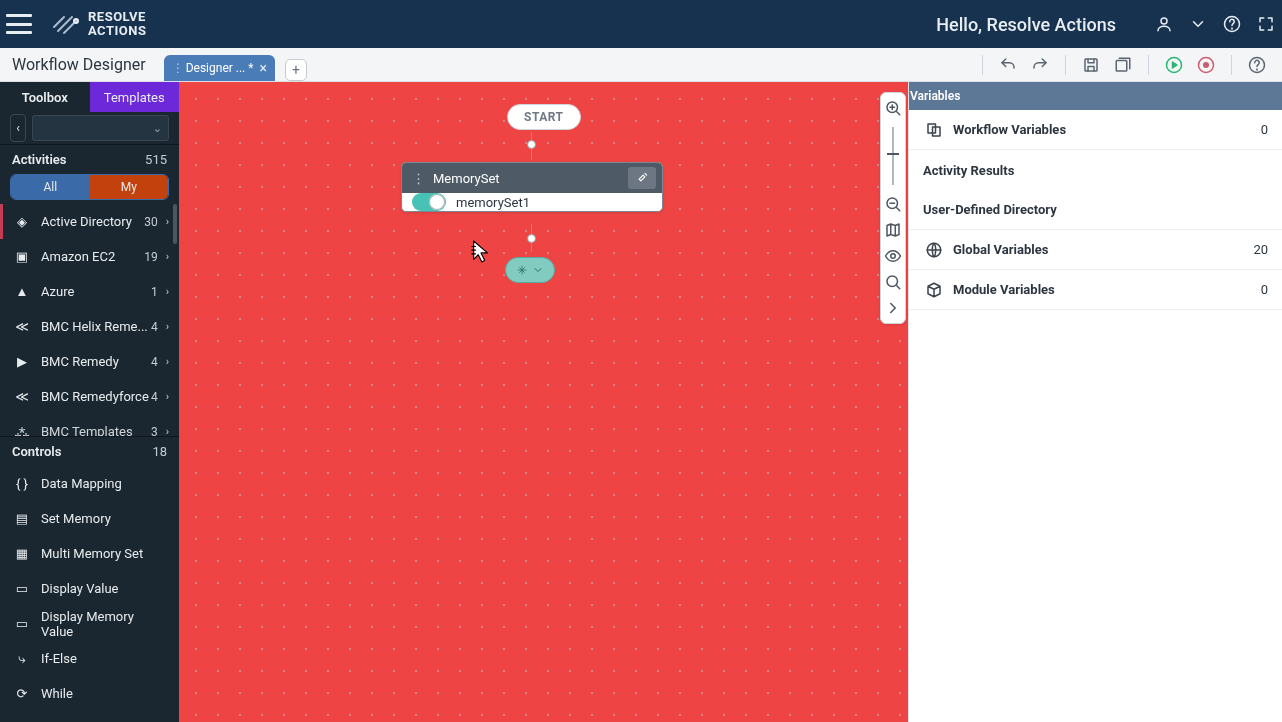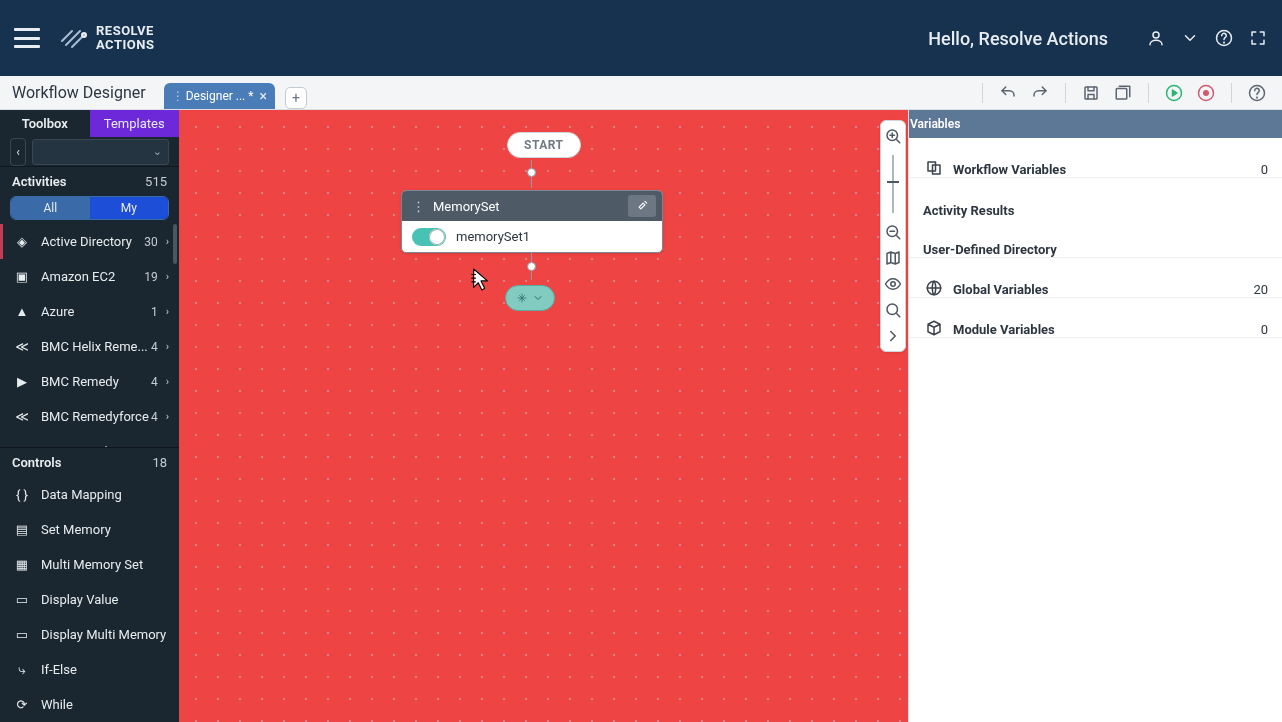--- a/index.html
+++ b/index.html
@@ -1,19 +1,19 @@
 <!DOCTYPE html>
 <html><head>
 <meta charset="utf-8">
 <style>
 * { margin:0; padding:0; box-sizing:border-box; font-family:-apple-system,BlinkMacSystemFont,"Segoe UI",Roboto,sans-serif; }
 body { width:1282px; height:722px; overflow:hidden; background:#fff; display:flex; flex-direction:column; }
 
 
-.topbar { height:76px; background:#17324f; display:flex; align-items:center; padding:0 14px; color:#e8edf2; }
+.topbar { height:48px; background:#17324f; display:flex; align-items:center; padding:0 6px; color:#e8edf2; }
 .hamburger { width:26px; height:20px; display:flex; flex-direction:column; justify-content:space-between; margin-right:18px; cursor:pointer;}
 .hamburger span { height:3px; background:#e8edf2; border-radius:1px; }
 .logo { display:flex; align-items:center; gap:8px; font-weight:700; letter-spacing:0.5px; font-size:13px; line-height:1.05;}
 .logo-mark { width:30px; height:30px; position:relative; }
 .topbar-spacer { flex:1; }
 .greeting { font-size:18px; font-weight:500; margin-right:24px; }
 .top-ico { width:20px; height:20px; margin-left:14px; display:flex; align-items:center; justify-content:center; cursor:pointer; color:#e8edf2;}
 .top-ico svg { width:18px; height:18px; }
 
 
@@ -40,21 +40,21 @@
 .side-tab { flex:1; display:flex; align-items:center; justify-content:center; font-size:13px; background:#6d28d9; cursor:pointer;}
 .side-tab.active { background:#1b2730; font-weight:600;}
 .side-collapse { height:32px; display:flex; align-items:center; padding:0 10px; }
 .side-collapse .chev { width:16px; height:28px; display:flex; align-items:center; justify-content:center; border:1px solid #3a4753; border-radius:4px; margin-right:6px; font-size:12px; cursor:pointer;}
 .side-collapse .sel { flex:1; height:26px; background:#253441; border:1px solid #3a4753; border-radius:3px; display:flex; align-items:center; justify-content:flex-end; padding:0 6px; color:#97a3ae; font-size:11px;}
 .group-head { height:30px; display:flex; align-items:center; padding:13px 12px; font-size:13px; font-weight:600; background:#1b2730; border-top:1px solid #0f161d;}
 .group-head .cnt { margin-left:auto; font-weight:400; color:#c4ccd4;}
 .act-filter { display:flex; height:26px; margin:0 10px 4px; border-radius:6px; overflow:hidden; border:1px solid #3a6aa8;}
 .act-filter div { flex:1; display:flex; align-items:center; justify-content:center; font-size:12px; cursor:pointer;}
 .act-filter .on { background:#3a6aa8; }
-.act-filter .off { background:#1d4ed8; }
+.act-filter .off { background:#c2410c; }
 .list { flex:0 0 auto; overflow:hidden;}
 .row { height:35px; display:flex; align-items:center; padding:0 10px 0 8px; font-size:13px; cursor:pointer; border-left:3px solid transparent;}
 .row.hl { border-left-color:#c23c52;}
 .row .ric { width:22px; display:flex; justify-content:center; margin-right:8px;}
 .row .cnt { margin-left:auto; color:#c4ccd4; font-size:12px;}
 .row .chev { margin-left:8px; color:#c4ccd4; font-size:11px;}
 .row.faded { color:#cfd6db; }
 .activities-wrap { max-height:232px; overflow:hidden; position:relative;}
 .activities-wrap::after { content:""; position:absolute; right:2px; top:0; width:4px; height:40px; background:#4a5661; border-radius:2px;}
 
@@ -66,41 +66,41 @@
   background-size:22px 22px; background-position:6px 6px;
   opacity:.5;
 }
 .start-pill { position:absolute; left:328px; top:22px; padding:5px 16px; border:1px solid #cfd5dc; border-radius:14px; background:#fff; font-weight:700; font-size:12px; color:#6f7a86; letter-spacing:.5px;}
 .connector1 { position:absolute; left:352px; top:50px; width:1px; height:28px; background:#8f98a3;}
 .port1 { position:absolute; left:348px; top:58px; width:9px; height:9px; border:1px solid #8f98a3; border-radius:50%; background:#fff;}
 .node { position:absolute; left:222px; top:80px; width:262px; border:1px solid #7c8793; border-radius:5px; overflow:hidden; box-shadow:0 1px 3px rgba(0,0,0,.12); background:#fff;}
 .node-head { background:#4e5a66; color:#fff; height:30px; display:flex; align-items:center; padding:0 6px 0 10px; font-size:13px;}
 .node-head .grip { margin-right:8px; opacity:.7;}
 .node-head .tool { margin-left:auto; width:28px; height:22px; background:#6c7783; border-radius:3px; display:flex; align-items:center; justify-content:center;}
-.node-body { height:31px; display:flex; align-items:center; padding:0 10px; font-size:13px; color:#2d3640;}
+.node-body { height:18px; display:flex; align-items:center; padding:0 10px; font-size:13px; color:#2d3640;}
 .toggle { width:34px; height:18px; background:#48c2b4; border-radius:9px; position:relative; margin-right:10px;}
 .toggle::after { content:""; position:absolute; right:1px; top:1px; width:16px; height:16px; background:#fff; border-radius:50%; box-shadow:0 0 0 1px #9fb3b0 inset;}
 .connector2 { position:absolute; left:352px; top:142px; width:1px; height:28px; background:#8f98a3;}
 .port2 { position:absolute; left:348px; top:152px; width:9px; height:9px; border:1px solid #8f98a3; border-radius:50%; background:#fff;}
 .end-pill { position:absolute; left:326px; top:175px; width:50px; height:26px; border-radius:13px; background:#82cbc1; border:1px solid #5aa99f; display:flex; align-items:center; justify-content:center; gap:4px;}
 .end-pill svg { width:12px; height:12px; }
 .cursor { position:absolute; left:291px; top:157px; width:22px; height:26px; }
 
 
 .ctools { position:absolute; right:2px; top:10px; width:26px; background:#fff; border:1px solid #cfd5dc; border-radius:6px; padding:6px 0; display:flex; flex-direction:column; align-items:center; gap:8px; box-shadow:0 1px 3px rgba(0,0,0,.1);}
 .ctools .ci { width:18px; height:18px; display:flex; align-items:center; justify-content:center; color:#4d5662; cursor:pointer;}
 .zoom-track { width:2px; height:58px; background:#aeb6bf; position:relative; margin:2px 0;}
 .zoom-thumb { position:absolute; left:-5px; top:26px; width:12px; height:2px; background:#4d5662;}
 .ctools-collapse { height:26px; display:flex; align-items:center; justify-content:center; color:#4d5662;}
 
 
 .varpanel { width:374px; border-left:1px solid #dcdfe4; display:flex; flex-direction:column; background:#fff;}
 .var-head { height:28px; background:#5d7797; color:#fff; font-size:12px; font-weight:600; display:flex; align-items:center; padding:0 1px;}
 .var-row { min-height:40px; display:flex; align-items:center; padding:0 14px; font-size:13px; color:#2d3640; border-bottom:1px solid #edf0f3;}
-.var-row.bold { font-weight:700;align-items:flex-end; }
+.var-row.bold { font-weight:700; }
 .var-row .vi { width:22px; margin-right:8px; color:#3b434d; display:flex; justify-content:center;}
 .var-row .cnt { margin-left:auto; font-weight:400; color:#2d3640;}
 .var-row.plain { border-bottom:none; }
 
 svg { fill:none; stroke:currentColor; stroke-width:2; stroke-linecap:round; stroke-linejoin:round;}
 </style>
 </head>
 <body>
 
 <div class="topbar">
@@ -292,21 +292,21 @@
       <div class="row">
           <span class="ric">▦</span>
           <span>Multi Memory Set</span>
         </div>
       <div class="row">
           <span class="ric">▭</span>
           <span>Display Value</span>
         </div>
       <div class="row">
           <span class="ric">▭</span>
-          <span>Display Multi Memory</span>
+          <span>Display Memory Value</span>
         </div>
       <div class="row">
           <span class="ric">⤷</span>
           <span>If-Else</span>
         </div>
       <div class="row">
           <span class="ric">⟳</span>
           <span>While</span>
         </div>
     </div>

